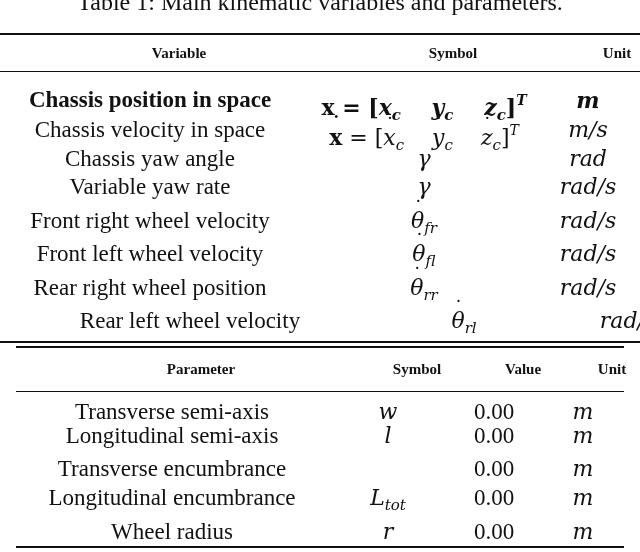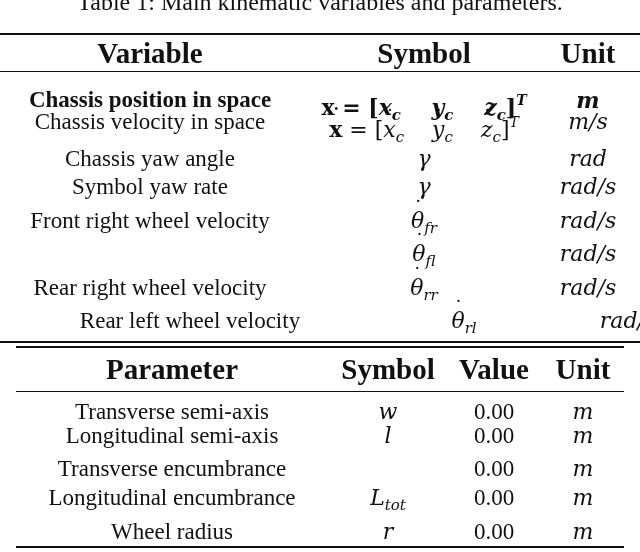--- a/index.html
+++ b/index.html
@@ -1,21 +1,21 @@
 <!DOCTYPE html>
 <html><head>
   <meta charset="utf-8">
   <style>
     html, body { margin: 0; padding: 0; background: #ffffff; }
     body { width: 640px; height: 552px; position: relative; overflow: hidden; color: #111; font-family: "Liberation Serif", "DejaVu Serif", serif; }
     .caption { position: absolute; top: -10px; left: 0; width: 640px; text-align: center; font-size: 24px; line-height: 24px; }
     .rule { position: absolute; background: #111; }
     .row { position: absolute; left: 0; width: 640px; height: 28px; }
     .cell { position: absolute; top: 0; text-align: center; white-space: nowrap; font-size: 23px; line-height: 28px; }
-    .hdr { font-weight: bold; font-size: 29px; }
+    .hdr { font-weight: bold; font-size: 15px; margin-left: 29px; }
     .math { font-style: italic; font-family: "DejaVu Serif", "Liberation Serif", serif; font-size: 22px; }
     .math b { font-style: normal; }
     .sub { font-size: 15px; vertical-align: -5px; font-style: italic; }
     .sup { font-size: 14px; vertical-align: 10px; font-style: italic; }
     .dot { position: relative; display: inline-block; }
     .dot::before { content: "\02D9"; position: absolute; left: 50%; transform: translateX(-45%); top: -13px; font-style: normal; font-size: 20px; }
     .up { font-style: normal; }
     
     .t1c1 { left: 0; width: 300px; }
     .t1c2 { left: 300px; width: 248px; }
@@ -40,51 +40,52 @@
   <span class="cell hdr t1c2">Symbol</span>
   <span class="cell hdr t1c3">Unit</span>
 </div>
 
 <div class="row" style="top:86px;font-weight:bold;">
   <span class="cell t1c1">Chassis position in space</span>
   <span class="cell t1c2 math"><b>x</b><span class="up"> = [</span>x<span class="sub">c</span>&nbsp;&nbsp;&nbsp;&nbsp;y<span class="sub">c</span>&nbsp;&nbsp;&nbsp;&nbsp;z<span class="sub">c</span><span class="up">]</span><span class="sup">T</span></span>
   <span class="cell t1c3 math">m</span>
 </div>
 
-<div class="row" style="top:108px;">
+<div class="row" style="top:116px;">
   <span class="cell t1c1">Chassis velocity in space</span>
   <span class="cell t1c2 math"><b class="dot">x</b><span class="up"> = [</span><span class="dot">x</span><span class="sub">c</span>&nbsp;&nbsp;&nbsp;&nbsp;<span class="dot">y</span><span class="sub">c</span>&nbsp;&nbsp;&nbsp;&nbsp;<span class="dot">z</span><span class="sub">c</span><span class="up">]</span><span class="sup">T</span></span>
   <span class="cell t1c3 math">m/s</span>
 </div>
 
 <div class="row" style="top:145px;padding-left:48px;">
   <span class="cell t1c1">Chassis yaw angle</span>
   <span class="cell t1c2 math">γ</span>
   <span class="cell t1c3 math">rad</span>
 </div>
 
 <div class="row" style="top:173px;">
-  <span class="cell t1c1">Symbol yaw rate</span>
+  <span class="cell t1c1">Variable yaw rate</span>
   <span class="cell t1c2 math">γ</span>
   <span class="cell t1c3 math">rad/s</span>
 </div>
 
 <div class="row" style="top:207px;padding-left:36px;">
   <span class="cell t1c1">Front right wheel velocity</span>
   <span class="cell t1c2 math"><span class="dot">θ</span><span class="sub">fr</span></span>
   <span class="cell t1c3 math">rad/s</span>
 </div>
 
 <div class="row" style="top:240px;">
+  <span class="cell t1c1">Front left wheel velocity</span>
   <span class="cell t1c2 math"><span class="dot">θ</span><span class="sub">fl</span></span>
   <span class="cell t1c3 math">rad/s</span>
 </div>
 
 <div class="row" style="top:274px;">
-  <span class="cell t1c1">Rear right wheel velocity</span>
+  <span class="cell t1c1">Rear right wheel position</span>
   <span class="cell t1c2 math"><span class="dot">θ</span><span class="sub">rr</span></span>
   <span class="cell t1c3 math">rad/s</span>
 </div>
 
 <div class="row" style="top:307px;margin-left:40px;">
   <span class="cell t1c1">Rear left wheel velocity</span>
   <span class="cell t1c2 math"><span class="dot">θ</span><span class="sub">rl</span></span>
   <span class="cell t1c3 math">rad/s</span>
 </div>
 

